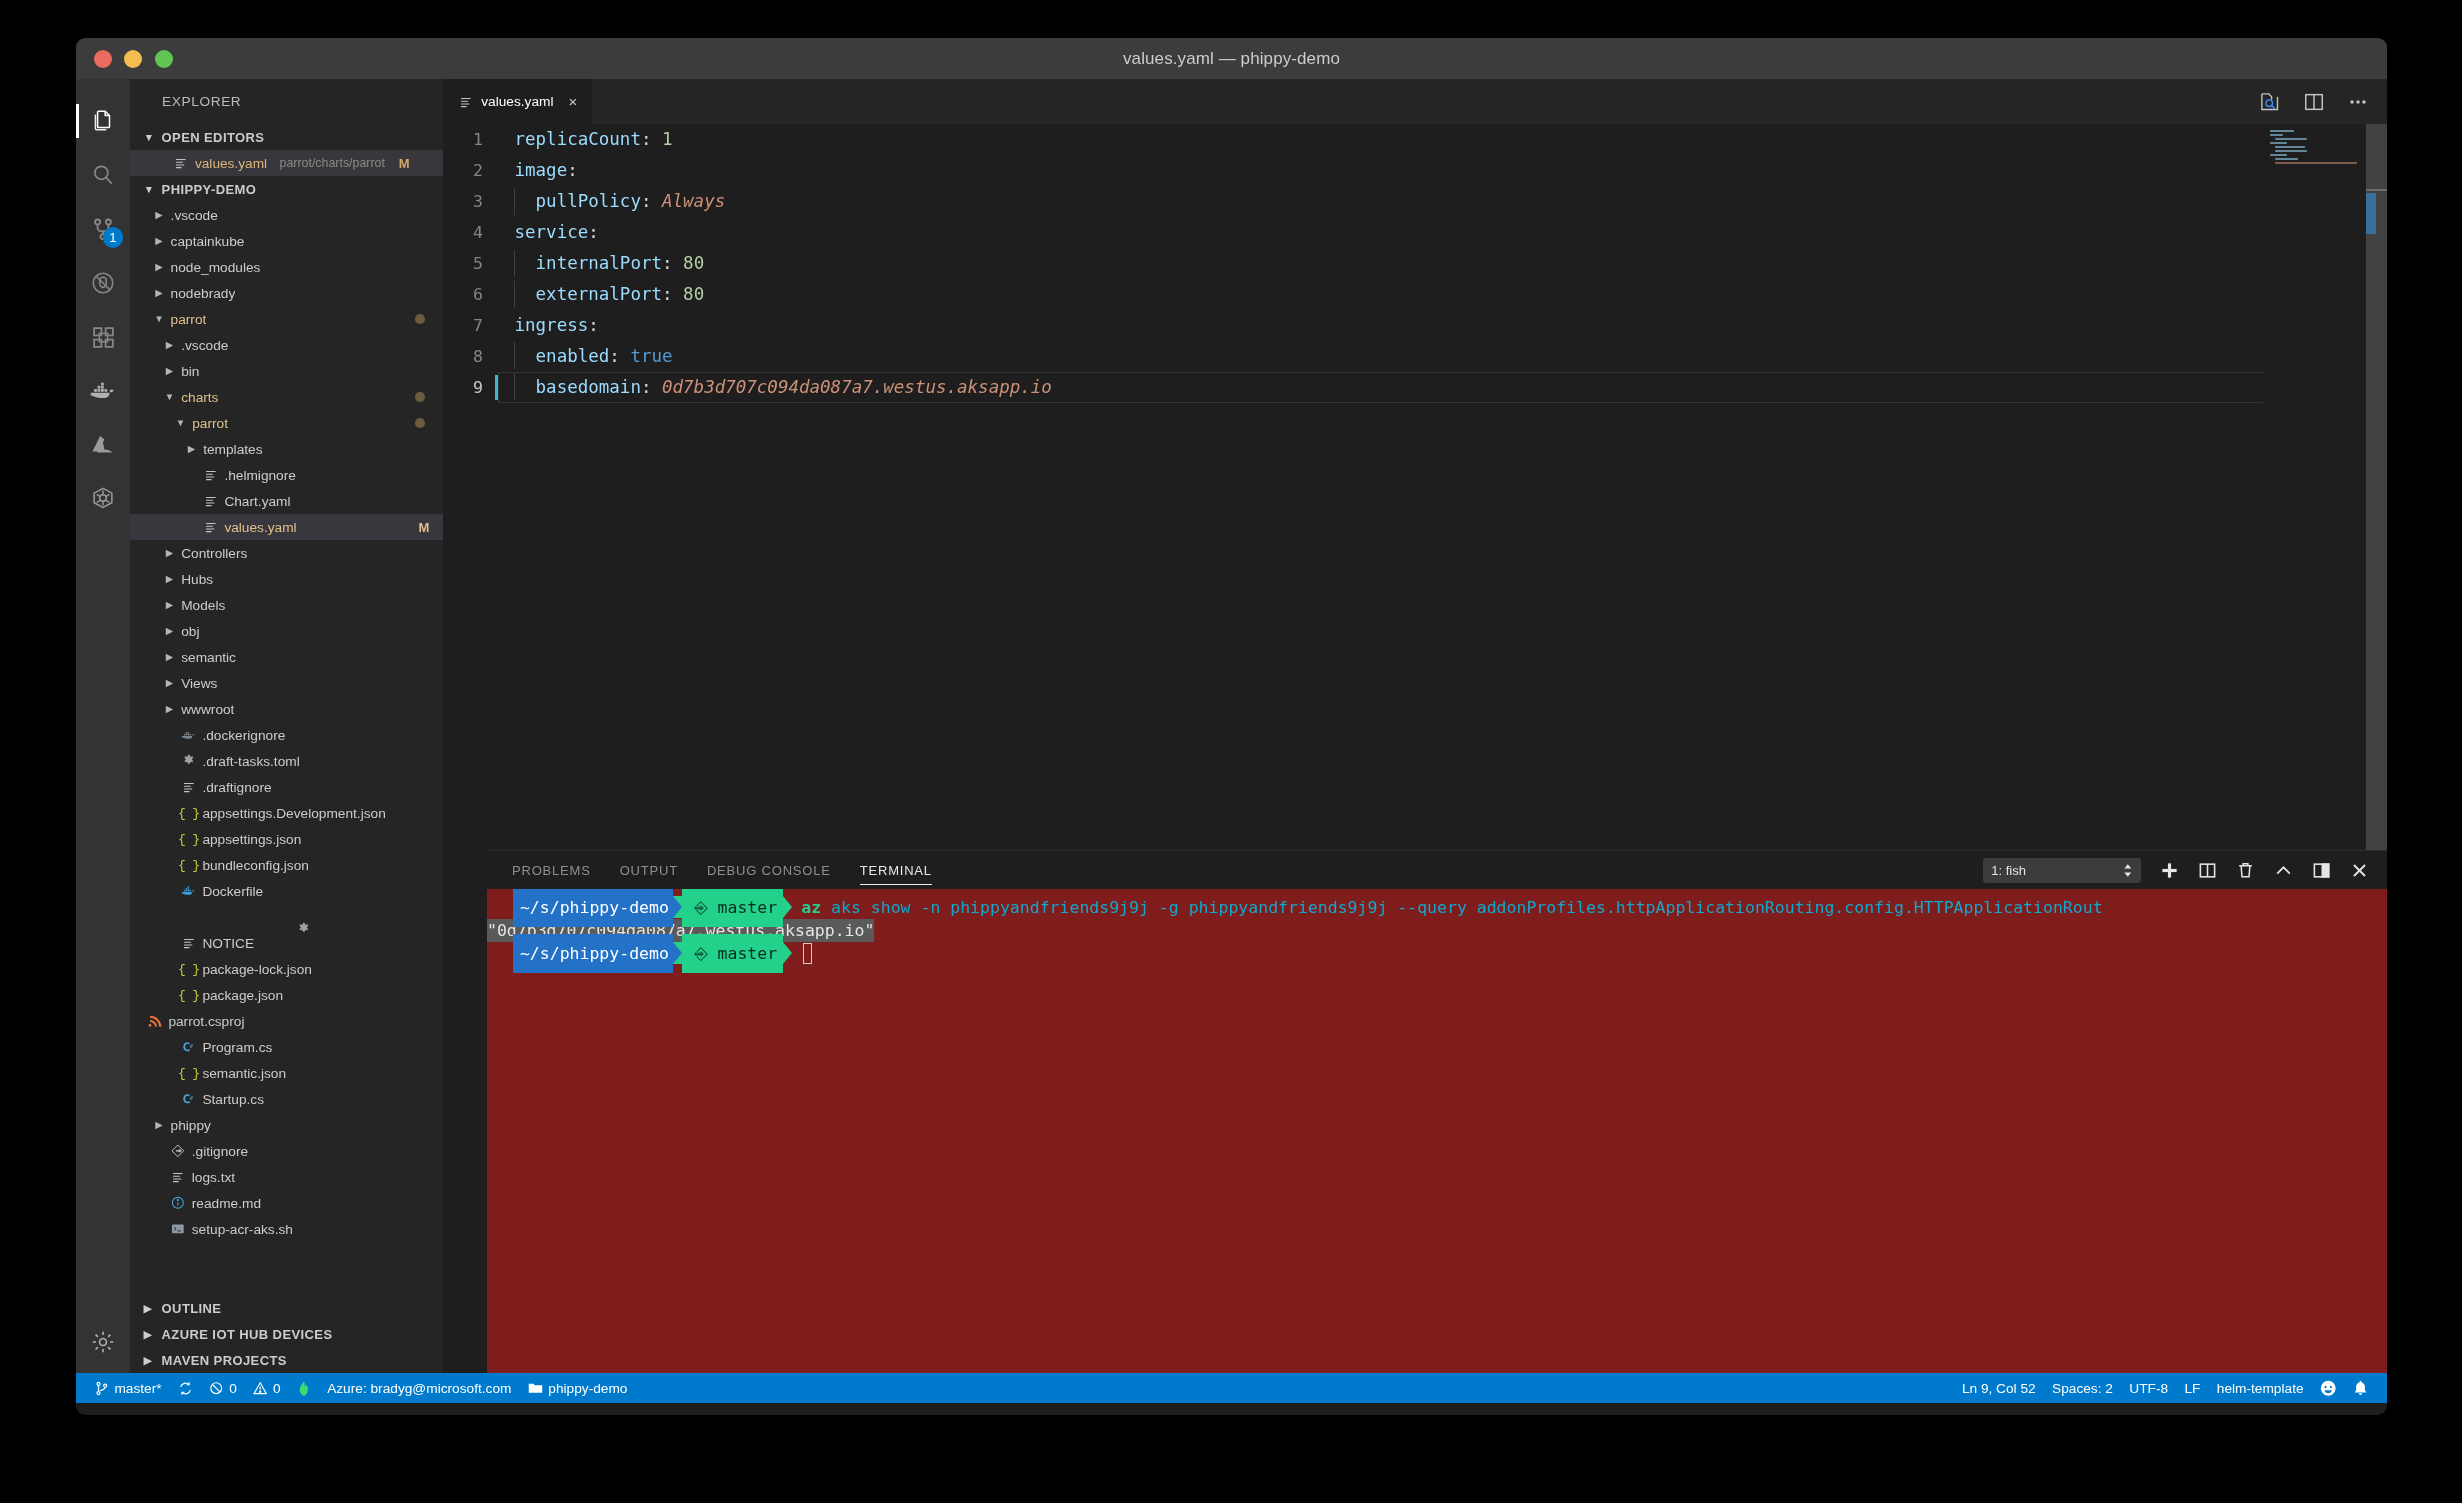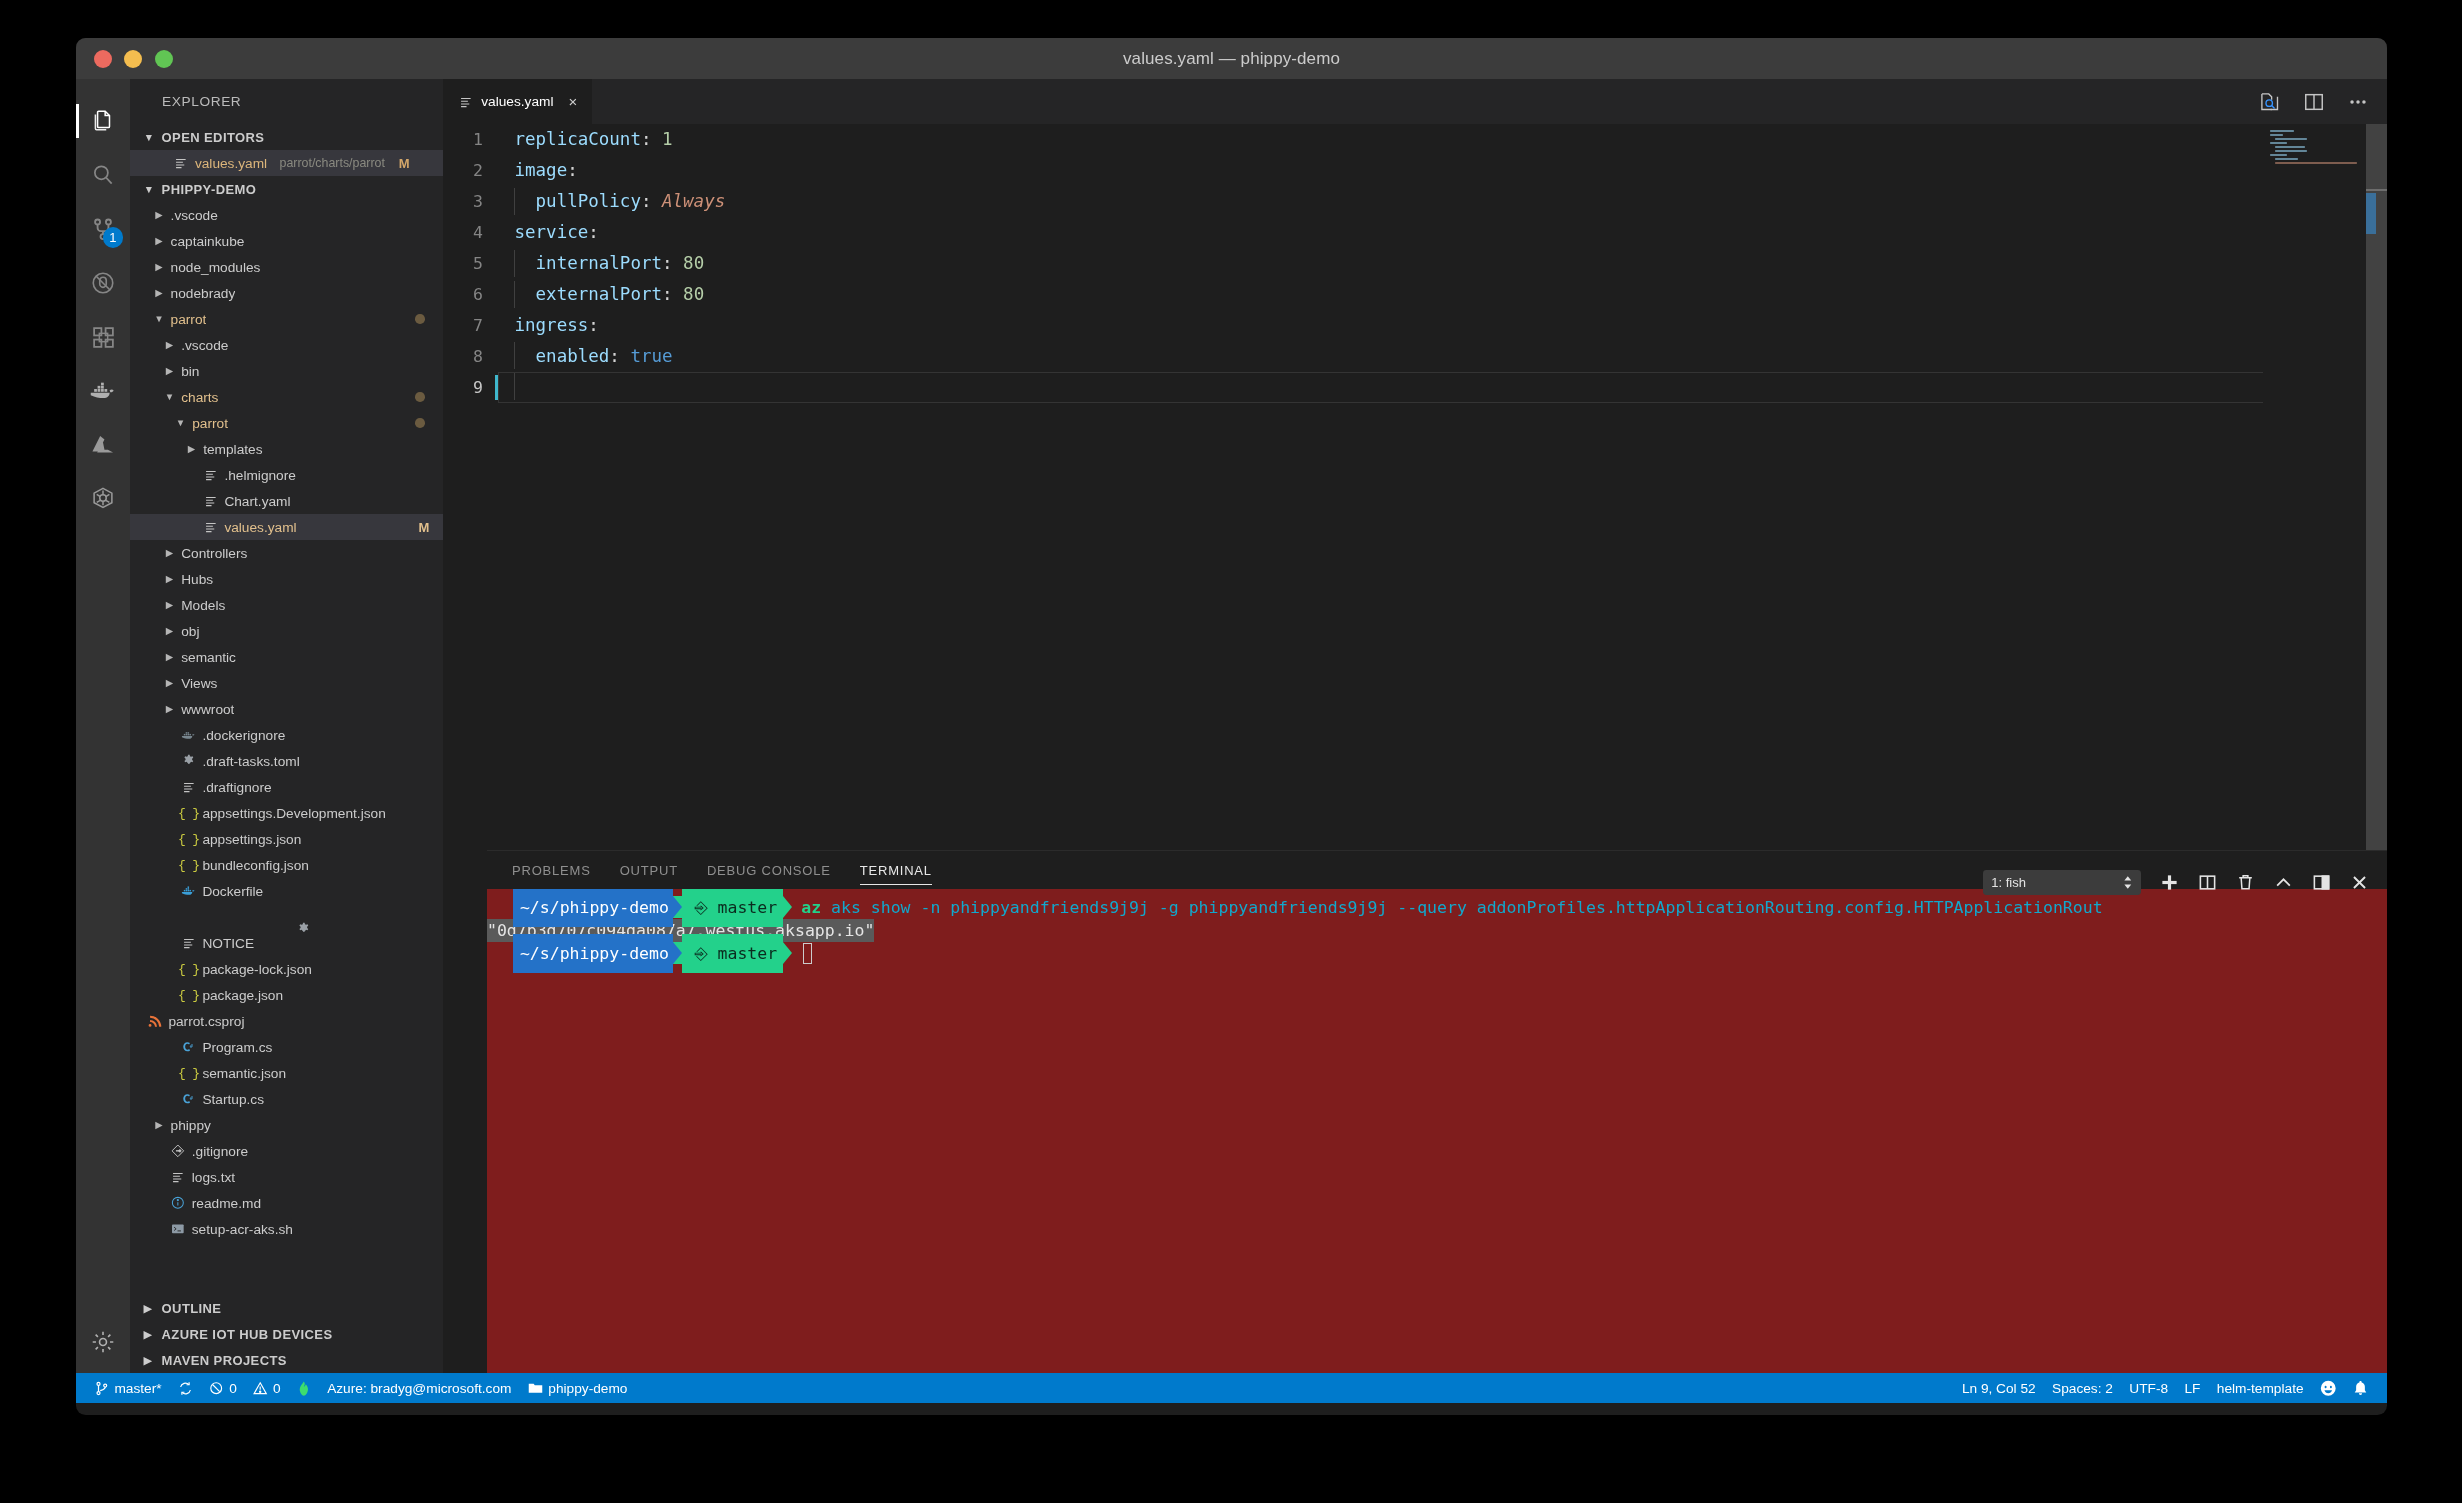--- a/index.html
+++ b/index.html
@@ -159,21 +159,21 @@
   .panel{height:522px;background:#7f1d1d;display:flex;flex-direction:column;border-top:0.7px solid #2b2b2b;margin-left:44px;}
   .panelbar{height:38px;display:flex;align-items:center;position:relative;padding-left:25px;background:#1e1e1e;}
   .ptab{
     color:#8f8f8f;font-size:13px;letter-spacing:0.8px;margin-right:29px;position:relative;
     height:38px;display:flex;align-items:center;
   }
   .ptab.active{color:#e7e7e7;}
   .ptab.active::after{
     content:"";position:absolute;left:0;right:0;bottom:4.1px;height:1.4px;background:#e7e7e7;
   }
-  .panel-actions{position:absolute;right:18px;top:12px;height:38px;display:flex;align-items:center;gap:19px;}
+  .panel-actions{position:absolute;right:18px;top:0;height:38px;display:flex;align-items:center;gap:19px;}
   .term-select{
     width:158px;height:25px;background:#3c3c3c;border-radius:3.4px;color:#e4e4e4;font-size:13px;
     display:flex;align-items:center;padding:0 8.2px;justify-content:space-between;box-sizing:border-box;
   }
   .term-select .caret{display:flex;flex-direction:column;gap:2.1px;}
   .pa{display:flex;align-items:center;justify-content:center;}
 
   .terminal{
     flex:1;padding:6.9px 0 0 0;overflow:hidden;
     font-family:"DejaVu Sans Mono","Liberation Mono",monospace;font-size:16.5px;line-height:23px;
@@ -710,20 +710,21 @@
               <div class="cline">
                 <div class="gutter">7</div>
                 <div class="ctext"><span class="k">ingress</span><span class="p">:</span></div>
               </div>
               <div class="cline">
                 <div class="gutter">8</div>
                 <div class="ctext"><span class="p">  </span><span class="k">enabled</span><span class="p">: </span><span class="bool">true</span></div>
               </div>
               <div class="cline cur">
                 <div class="gutter">9</div>
+                <div class="ctext"><span class="p">  </span><span class="k">basedomain</span><span class="p">: </span><span class="str">0d7b3d707c094da087a7.westus.aksapp.io</span></div>
                 <div class="curline-box"></div>
                 <div class="cursor"></div>
               </div>
               <div class="indent-guide" style="top: 64px; height: 27px;"></div>
               <div class="indent-guide" style="top: 126px; height: 27px;"></div>
               <div class="indent-guide" style="top: 157px; height: 27px;"></div>
               <div class="indent-guide" style="top: 218px; height: 27px;"></div>
               <div class="indent-guide" style="top: 249px; height: 27px;"></div>
             </div>
           <div class="minimap" id="minimap">

